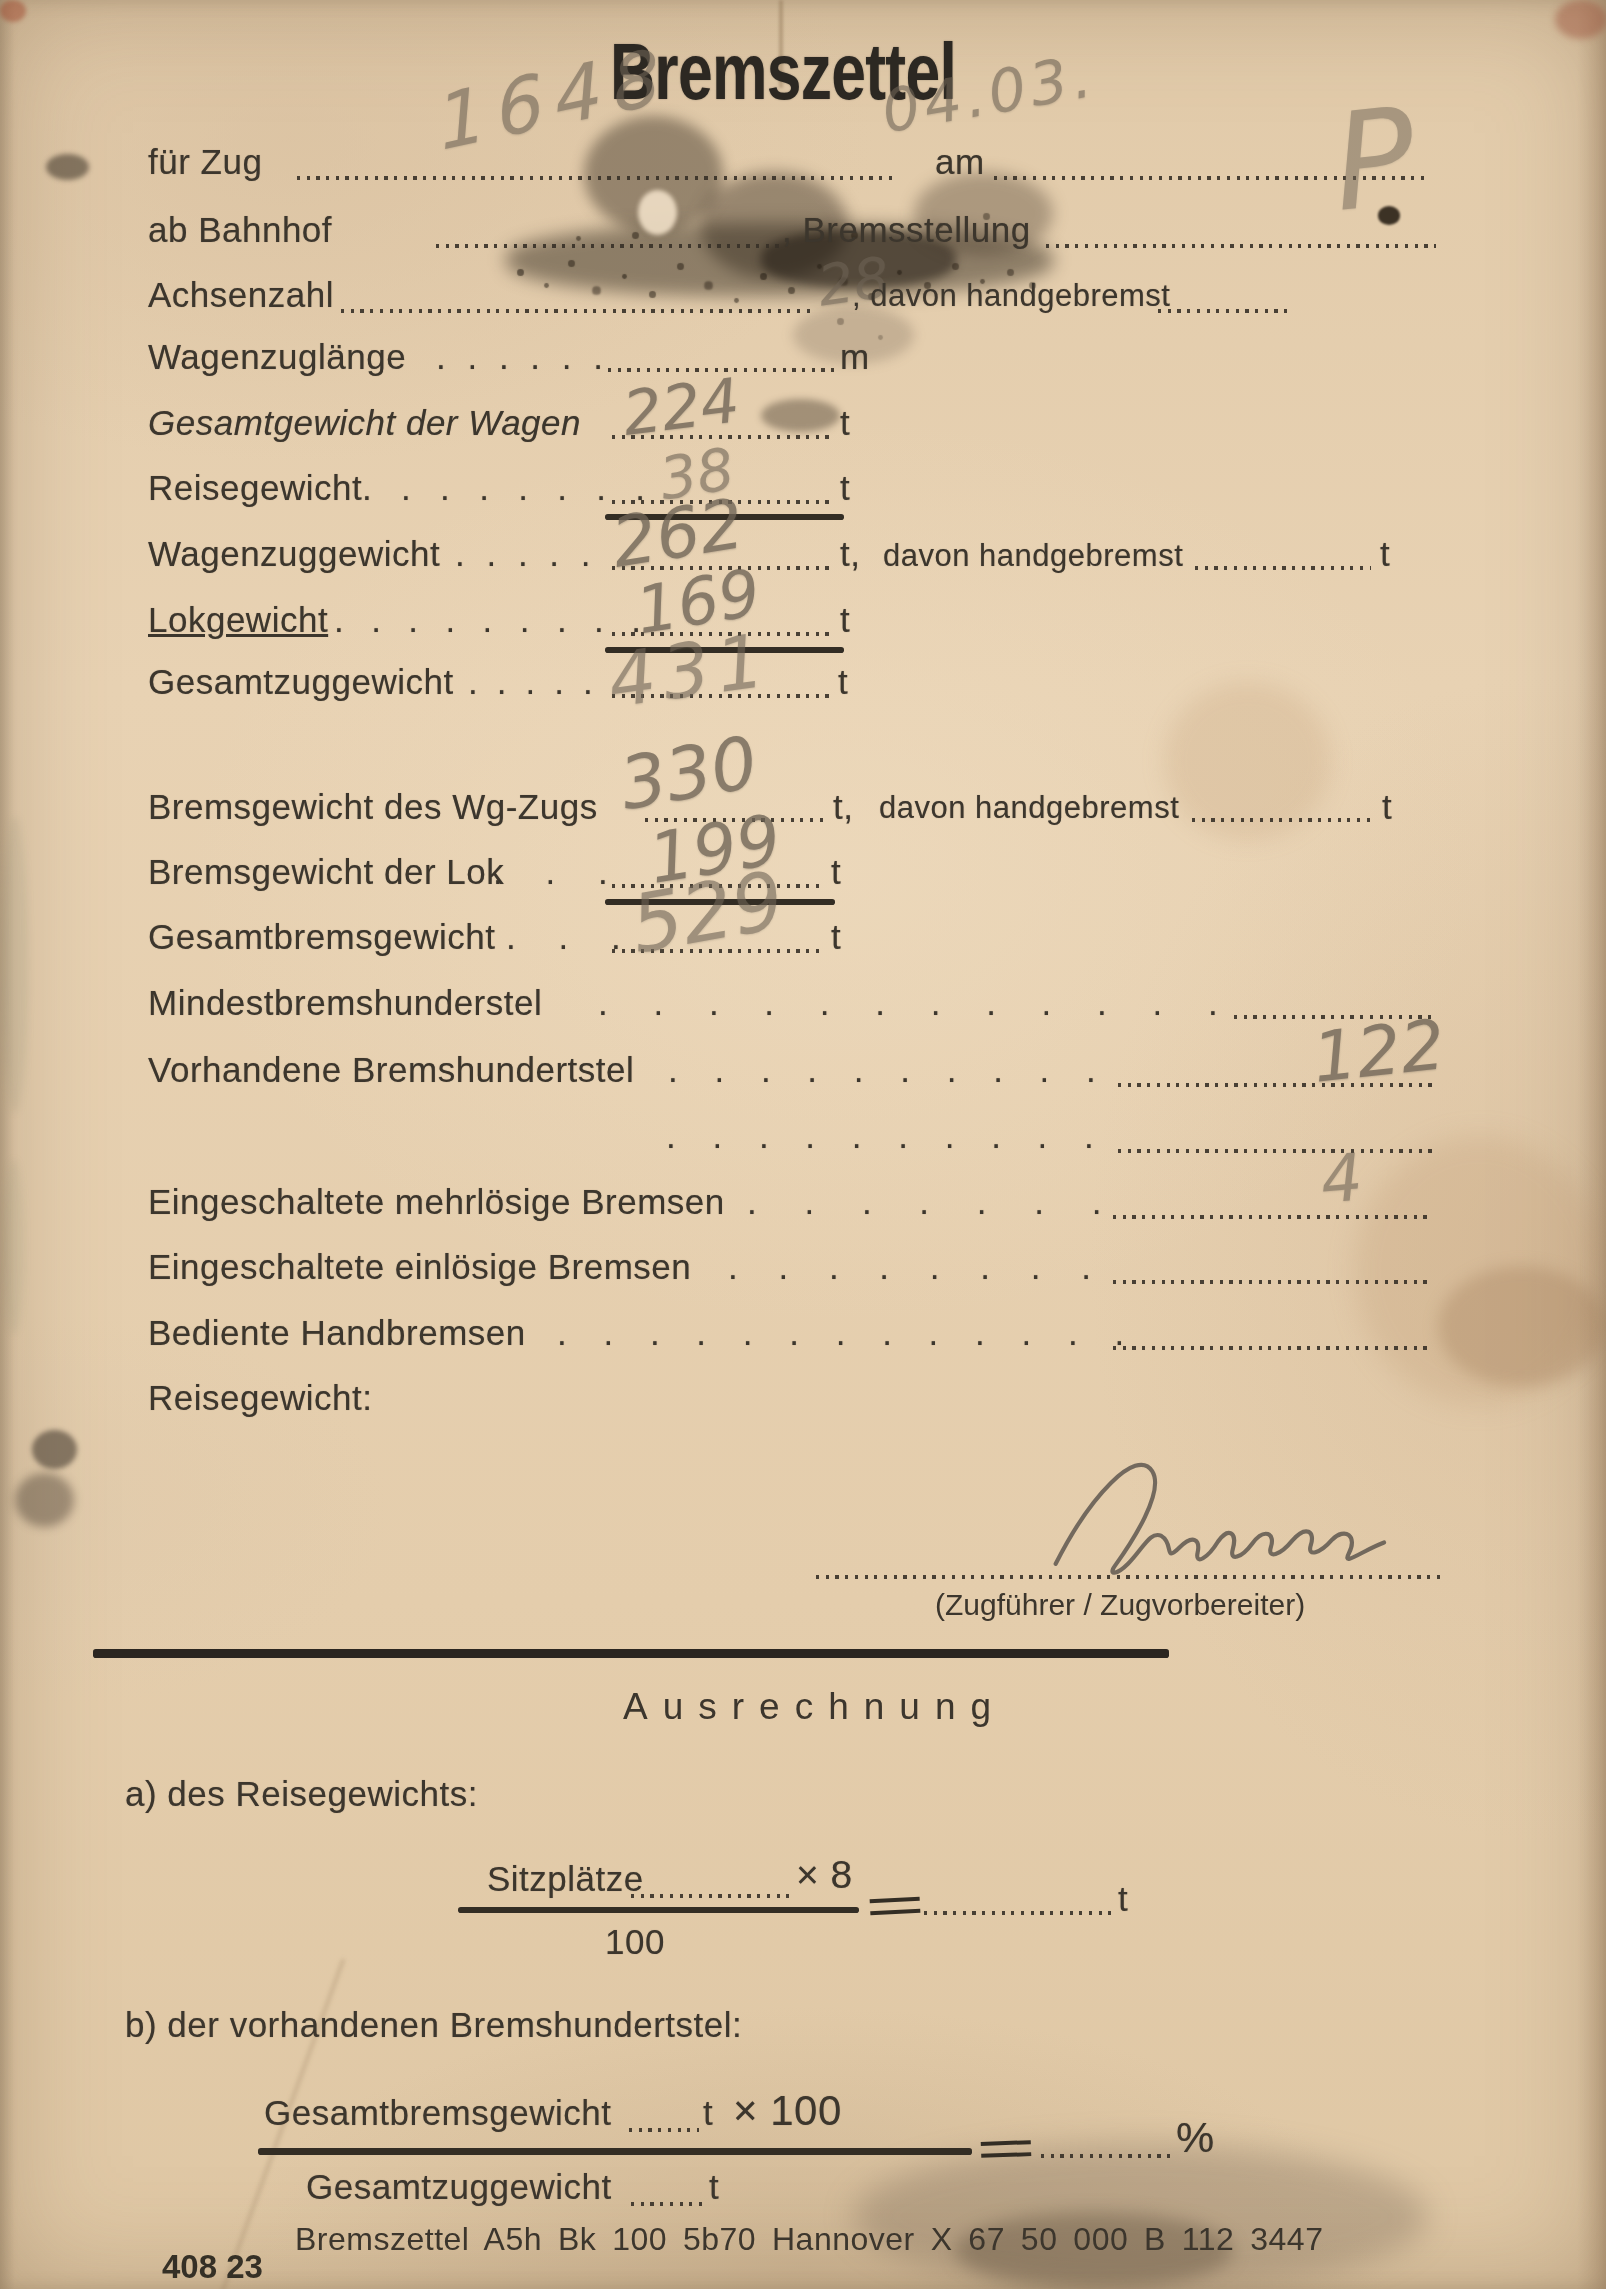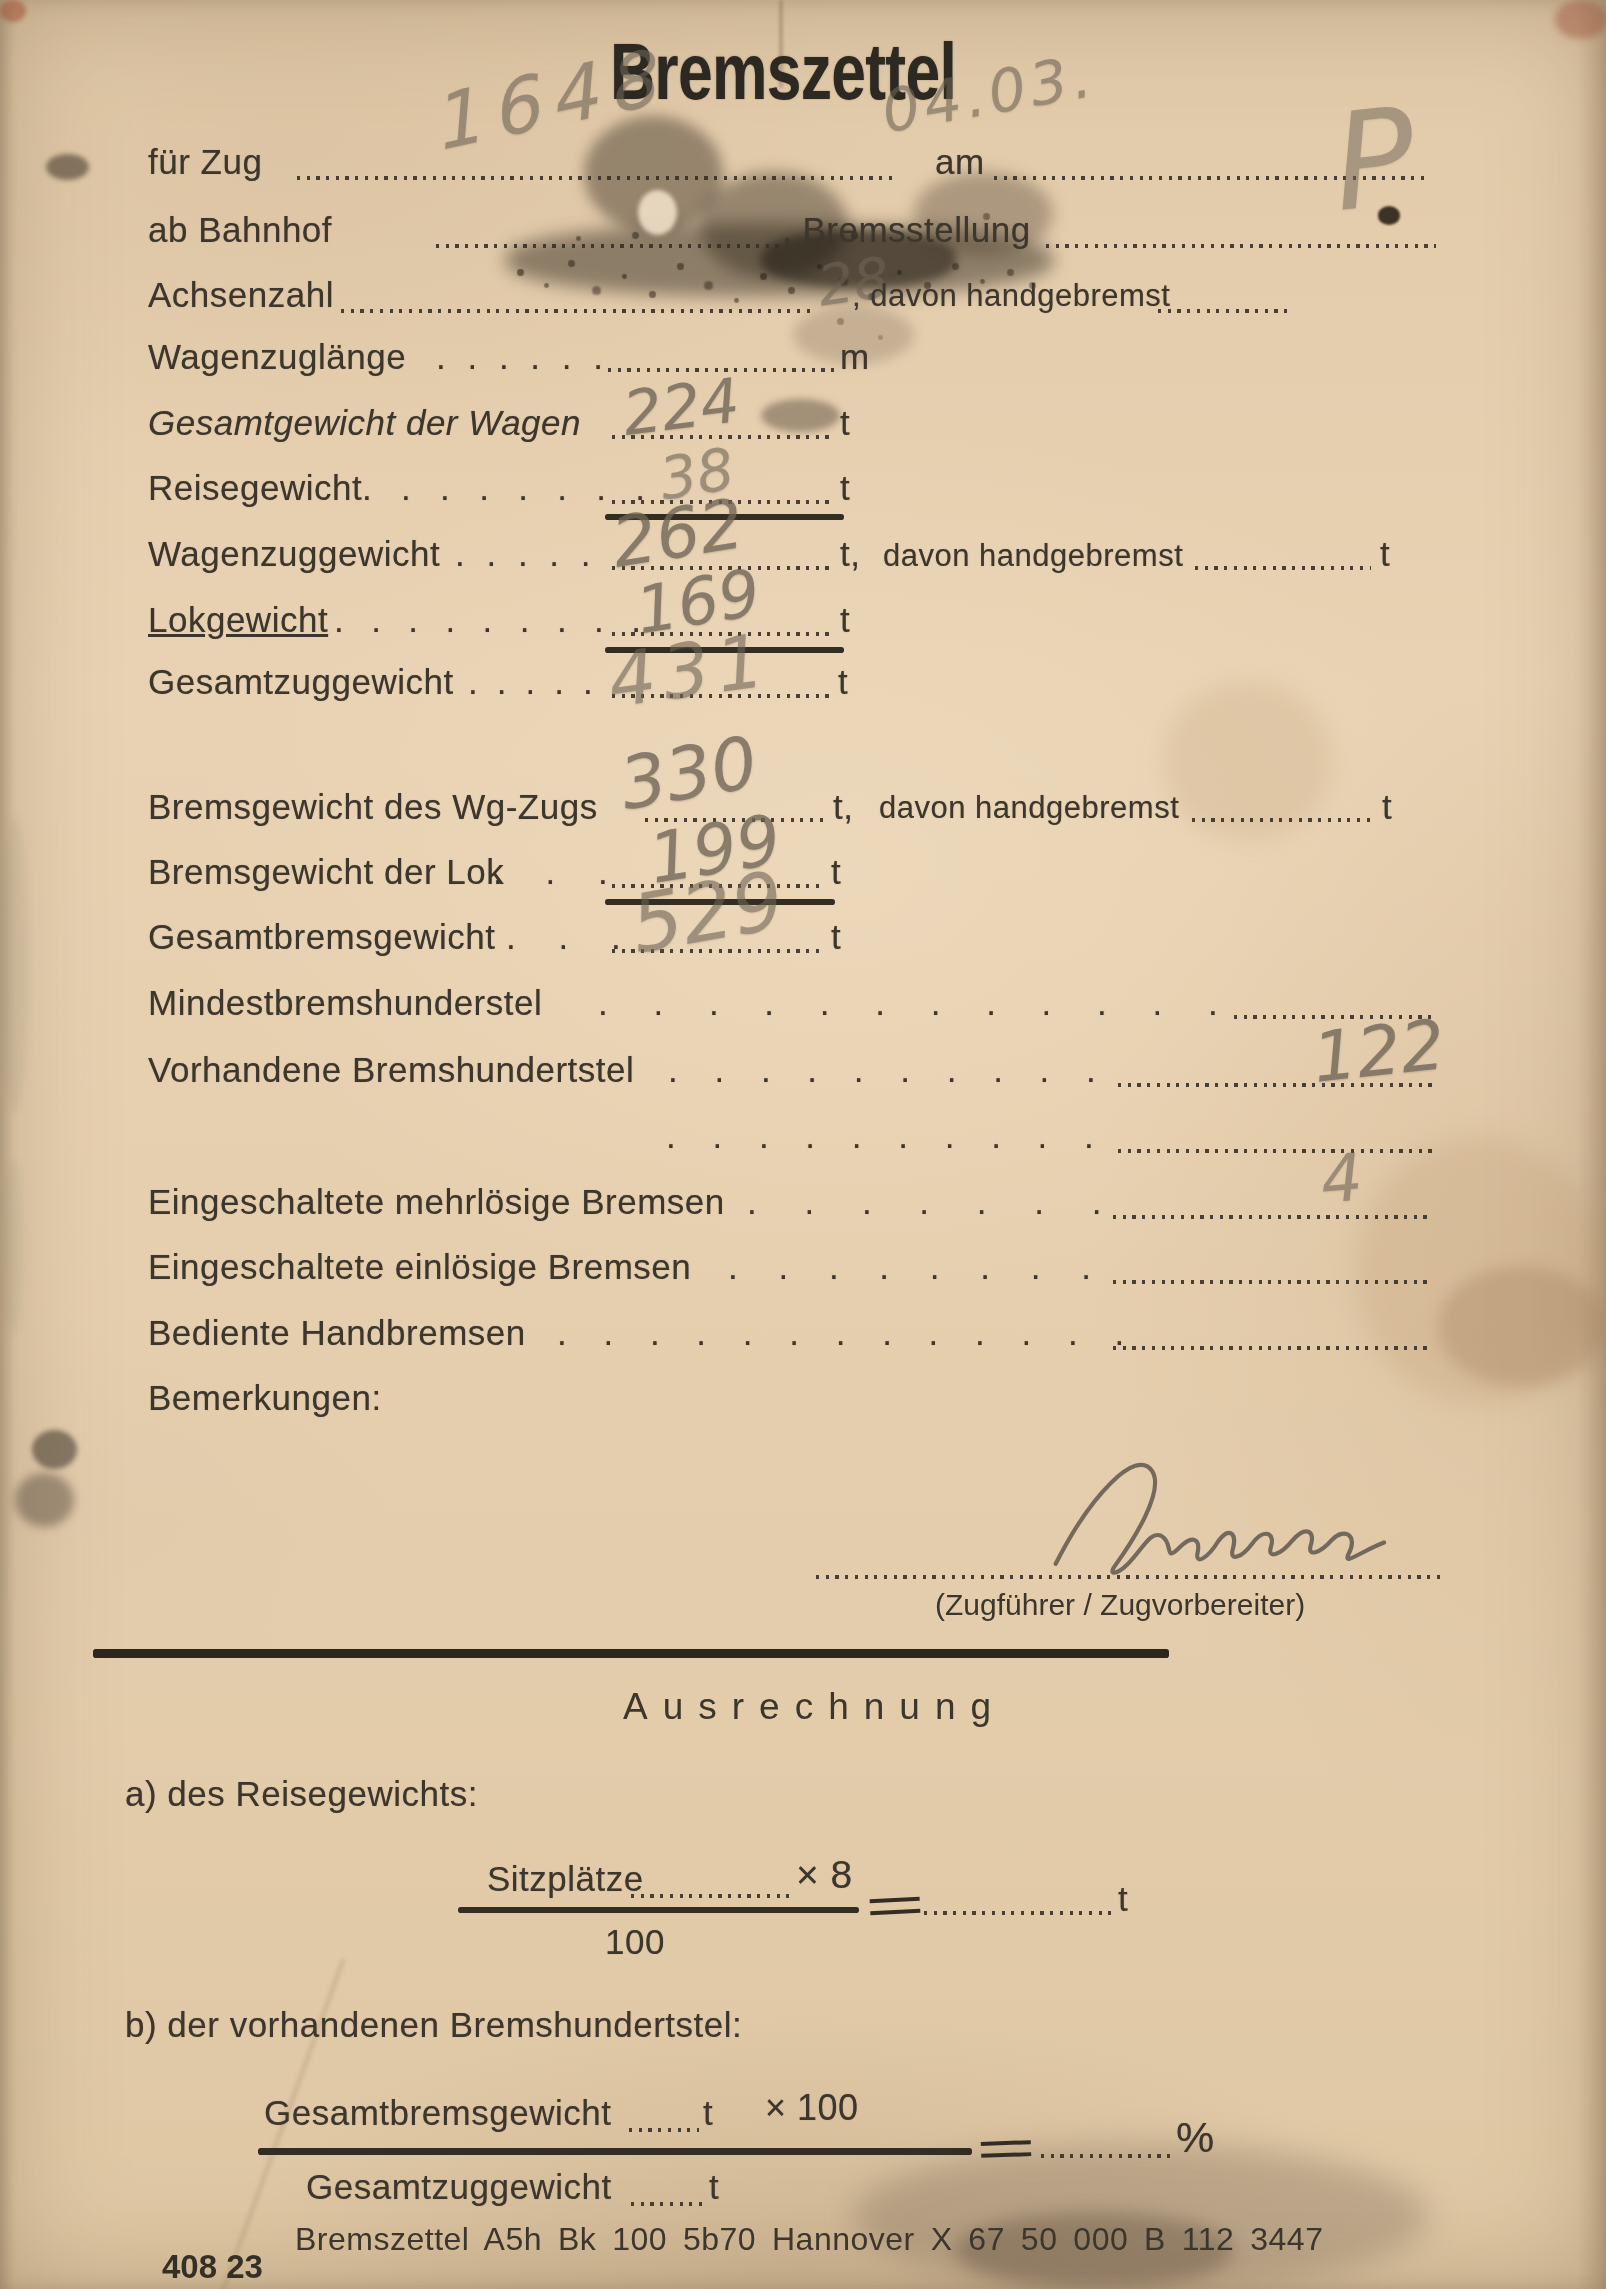--- a/index.html
+++ b/index.html
@@ -193,21 +193,21 @@
   <span class="hw" style="left:1321px;top:1141px;font-size:65px;transform:rotate(-5deg);opacity:.6;">4</span>
 
   <span class="lbl" style="left:148px;top:1247px;">Eingeschaltete einlösige Bremsen</span>
   <span class="pd" style="left:728px;top:1247px;word-spacing:30px;">. . . . . . . .</span>
   <div class="dl" style="left:1113px;top:1280px;width:320px;"></div>
 
   <span class="lbl" style="left:148px;top:1313px;">Bediente Handbremsen</span>
   <span class="pd" style="left:557px;top:1313px;word-spacing:26px;">. . . . . . . . . . . . .</span>
   <div class="dl" style="left:1113px;top:1346px;width:320px;"></div>
 
-  <span class="lbl" style="left:148px;top:1378px;">Bemerkungen:</span>
+  <span class="lbl" style="left:148px;top:1378px;">Reisegewicht:</span>
 
   <svg class="sig" style="left:1039px;top:1445px;" width="371" height="130" viewBox="0 0 400 140">
     <path d="M18,128 C55,55 105,2 122,28 C136,50 100,105 82,130 C74,141 84,140 96,128
              C112,112 120,92 132,98 C146,106 134,128 152,110 C166,96 174,102 171,116
              C168,130 182,122 193,104 C204,88 214,94 209,112 C205,126 218,122 230,106
              C243,89 255,95 250,110 C246,123 260,119 273,103 C288,86 298,93 293,108
              C289,121 303,117 316,102 C330,88 344,98 334,117 C326,132 350,113 372,105" fill="none" stroke="#56504a" stroke-width="4.5" stroke-linecap="round" opacity="0.8"></path>
   </svg>
   <div class="dl" style="left:816px;top:1575px;width:631px;"></div>
   <span class="caption" style="left:935px;top:1588px;">(Zugführer / Zugvorbereiter)</span>
@@ -224,21 +224,21 @@
   <span class="lbl" style="left:605px;top:1922px;">100</span>
   <div class="eq" style="left:870px;top:1898px;transform:rotate(-3deg);"></div>
   <div class="dl" style="left:924px;top:1911px;width:187px;"></div>
   <span class="unit" style="left:1118px;top:1879px;">t</span>
 
   <span class="lbl" style="left:125px;top:2005px;">b) der vorhandenen Bremshundertstel:</span>
 
   <span class="lbl" style="left:264px;top:2093px;">Gesamtbremsgewicht</span>
   <div class="dl" style="left:629px;top:2128px;width:70px;"></div>
   <span class="unit" style="left:703px;top:2093px;">t</span>
-  <span class="lbl" style="left:733px;top:2087px;font-size:36px;margin-left:32px;">× 100</span>
+  <span class="lbl" style="left:733px;top:2087px;font-size:42px;">× 100</span>
   <div class="bar" style="left:258px;top:2148px;width:714px;height:6.5px;"></div>
   <span class="lbl" style="left:306px;top:2167px;">Gesamtzuggewicht</span>
   <div class="dl" style="left:631px;top:2202px;width:72px;"></div>
   <span class="unit" style="left:709px;top:2167px;">t</span>
   <div class="eq" style="left:981px;top:2141px;transform:rotate(-2deg);"></div>
   <div class="dl" style="left:1041px;top:2154px;width:130px;"></div>
   <span class="unit" style="left:1176px;top:2113px;font-size:43px;">%</span>
 
   <span class="footer-num" style="left:162px;top:2219px;">408 23</span>
   <span class="footer-txt" style="left:295px;top:2221px;">Bremszettel A5h Bk 100 5b70 Hannover X 67 50 000 B 112 3447</span>

